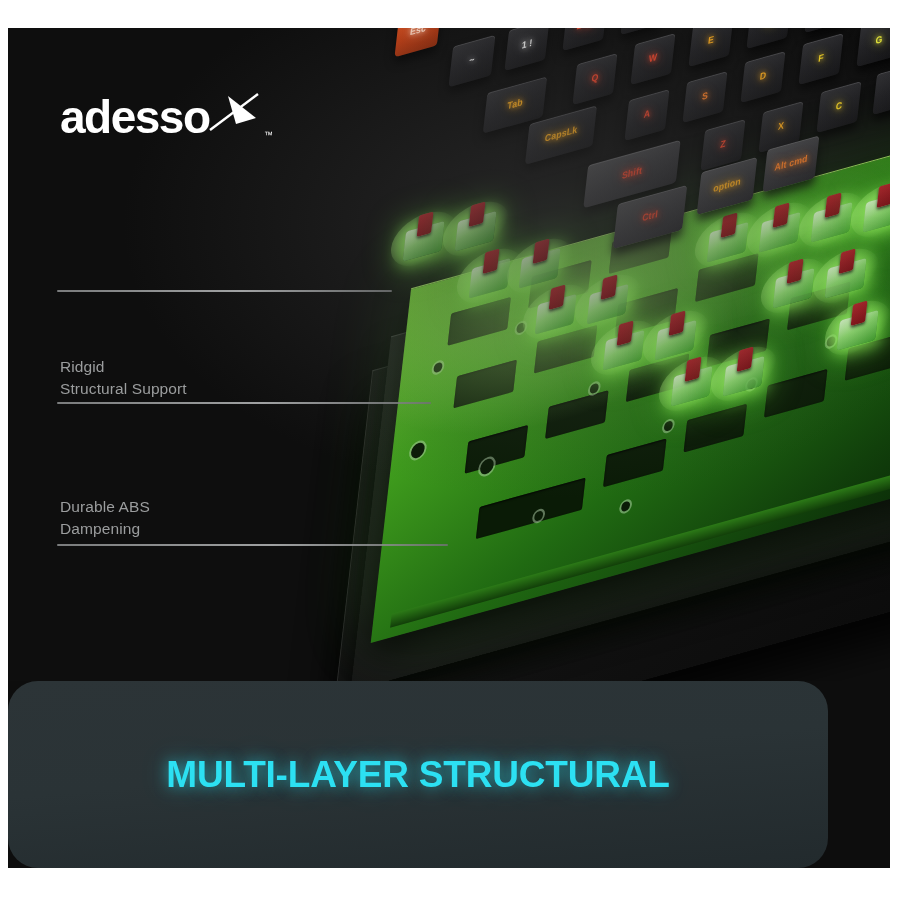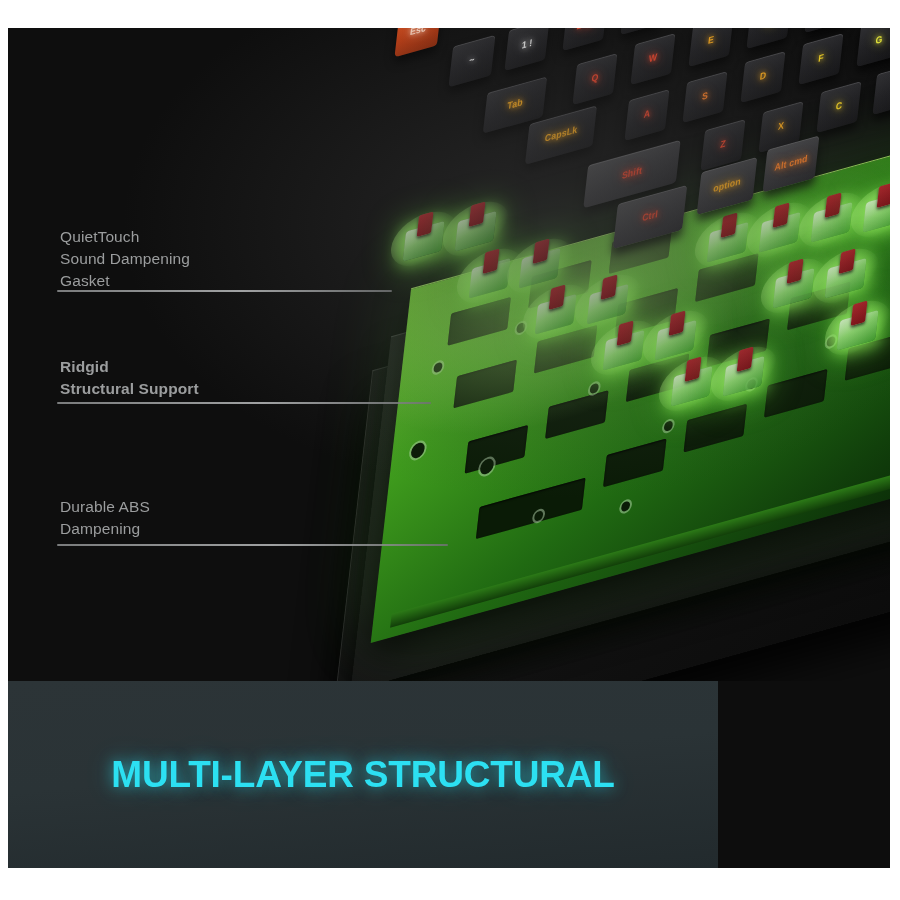--- a/index.html
+++ b/index.html
@@ -89,23 +89,23 @@
   .logo{position:absolute;left:52px;top:62px;width:230px;height:58px;}
   .logo svg{display:block;}
 
   .callout{position:absolute;color:#9b9d9e;font-size:15.5px;line-height:1.42;
            letter-spacing:.1px;white-space:pre-line;}
   .cline{position:absolute;height:2px;
          background:linear-gradient(90deg,#8d8f90 0%,#b9bbbc 55%,#6f7172 100%);
          opacity:.85;border-radius:1px;}
 
   
-  #banner{position:absolute;left:0;top:653px;width:710px;height:187px;
+  #banner{position:absolute;left:0;top:653px;width:820px;height:187px;
       background:linear-gradient(175deg,#2c3437 0%,#2a3336 45%,#222a2d 100%);
-      display:flex;flex-direction:column;align-items:center;justify-content:center;}
+      display:flex;flex-direction:column;align-items:center;justify-content:center;border-radius:30px;}
   .hl{color:#2ce0f2;font-weight:700;font-size:37px;letter-spacing:-.2px;
       text-align:center;line-height:1.18;
       text-shadow:0 0 14px rgba(44,224,242,.55),0 0 28px rgba(44,224,242,.3);
       text-transform:uppercase;}
 </style>
 </head>
 <body>
 
 <div id="stage">
   <div id="frame">
@@ -304,27 +304,32 @@
             <div class="kc " style="left: 690px; top: 198px; width: 58px; height: 40px;">
               <span class="lg" style="color: rgb(243, 166, 30);">option</span>
             </div>
             <div class="kc " style="left: 756px; top: 176px; width: 54px; height: 40px;">
               <span class="lg" style="color: rgb(240, 123, 40);">Alt cmd</span>
             </div>
           </div>
       </div>
       <div class="vig"></div>
 
-
-      <div class="callout" style="left:52px;top:198px;">QuietTouch
-Sound Dampening
-Gasket</div>
+      <div class="logo">
+        <svg viewBox="0 0 230 58" width="230" height="58" aria-hidden="true">
+          <text x="0" y="43" font-family="'Liberation Sans',sans-serif" font-size="46" font-weight="700" fill="#ffffff" letter-spacing="-1.5">adesso</text>
+          <path d="M168 6 L196 28 L176 34 Z" fill="#ffffff"></path>
+          <path d="M150 40 L198 4" stroke="#ffffff" stroke-width="2.4" fill="none"></path>
+          <text x="204" y="48" font-family="'Liberation Sans',sans-serif" font-size="9" fill="#ffffff">™</text>
+        </svg>
+      </div>
+
       <div class="cline" style="left:49px;top:262px;width:335px;"></div>
 
-      <div class="callout" style="left:52px;top:328px;font-weight:bold;">Ridgid
+      <div class="callout" style="left:52px;top:328px;">Ridgid
 Structural Support</div>
       <div class="cline" style="left:49px;top:374px;width:374px;"></div>
 
       <div class="callout" style="left:52px;top:468px;">Durable ABS
 Dampening</div>
       <div class="cline" style="left:49px;top:516px;width:391px;"></div>
     </div>
 
     <div id="banner">
       <div class="hl">MULTI-LAYER STRUCTURAL</div>

